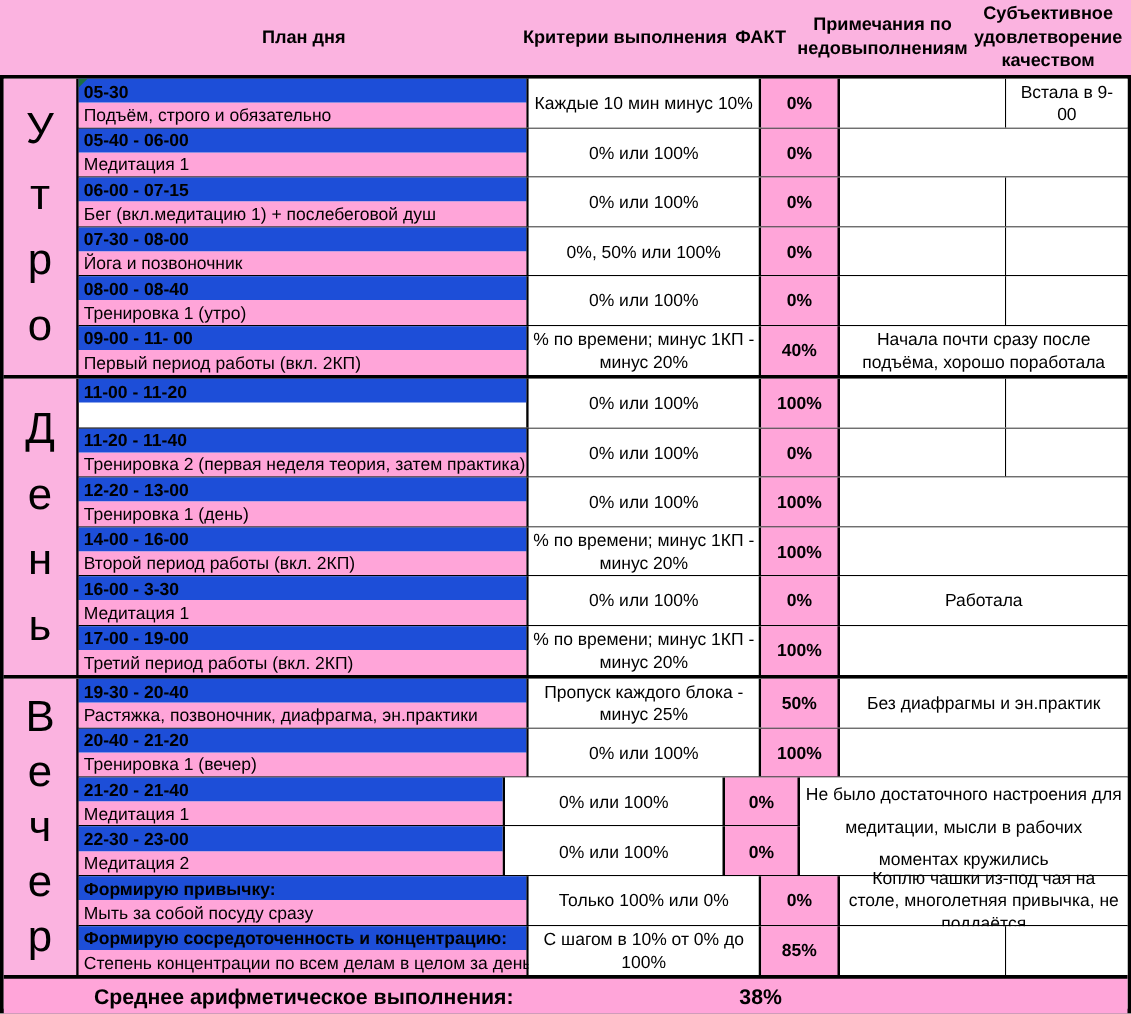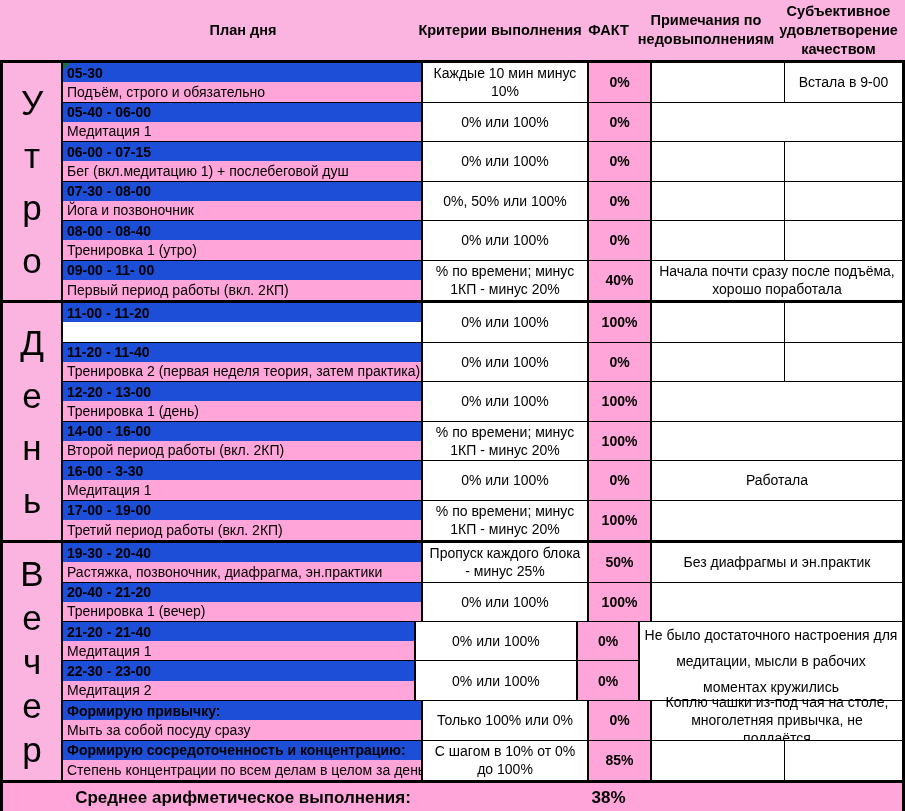--- a/index.html
+++ b/index.html
@@ -49,21 +49,21 @@
     height: 50%; display: flex; align-items: center;
     padding-left: 4px; font-weight: bold; font-size: 14px;
     white-space: nowrap; position: relative; background: #1d4ed8;
   }
   .act {
     height: 50%; display: flex; align-items: center;
     padding-left: 4px; font-size: 14px; white-space: nowrap;
     background: var(--pink_stripe, #ffa5d9);
   }
   .crit {
-    width: 166px; border-right: 2px solid #000;
+    width: 186px; border-right: 2px solid #000;
     display: flex; align-items: center; justify-content: center;
     text-align: center; font-size: 14px; line-height: 18px; padding: 0 3px;
     background: #fff;
   }
   .fact {
     width: 63px; border-right: 2px solid #000;
     display: flex; align-items: center; justify-content: center;
     font-weight: bold; font-size: 14px;
     background: var(--pink_fact, #ffa5d9);
   }

